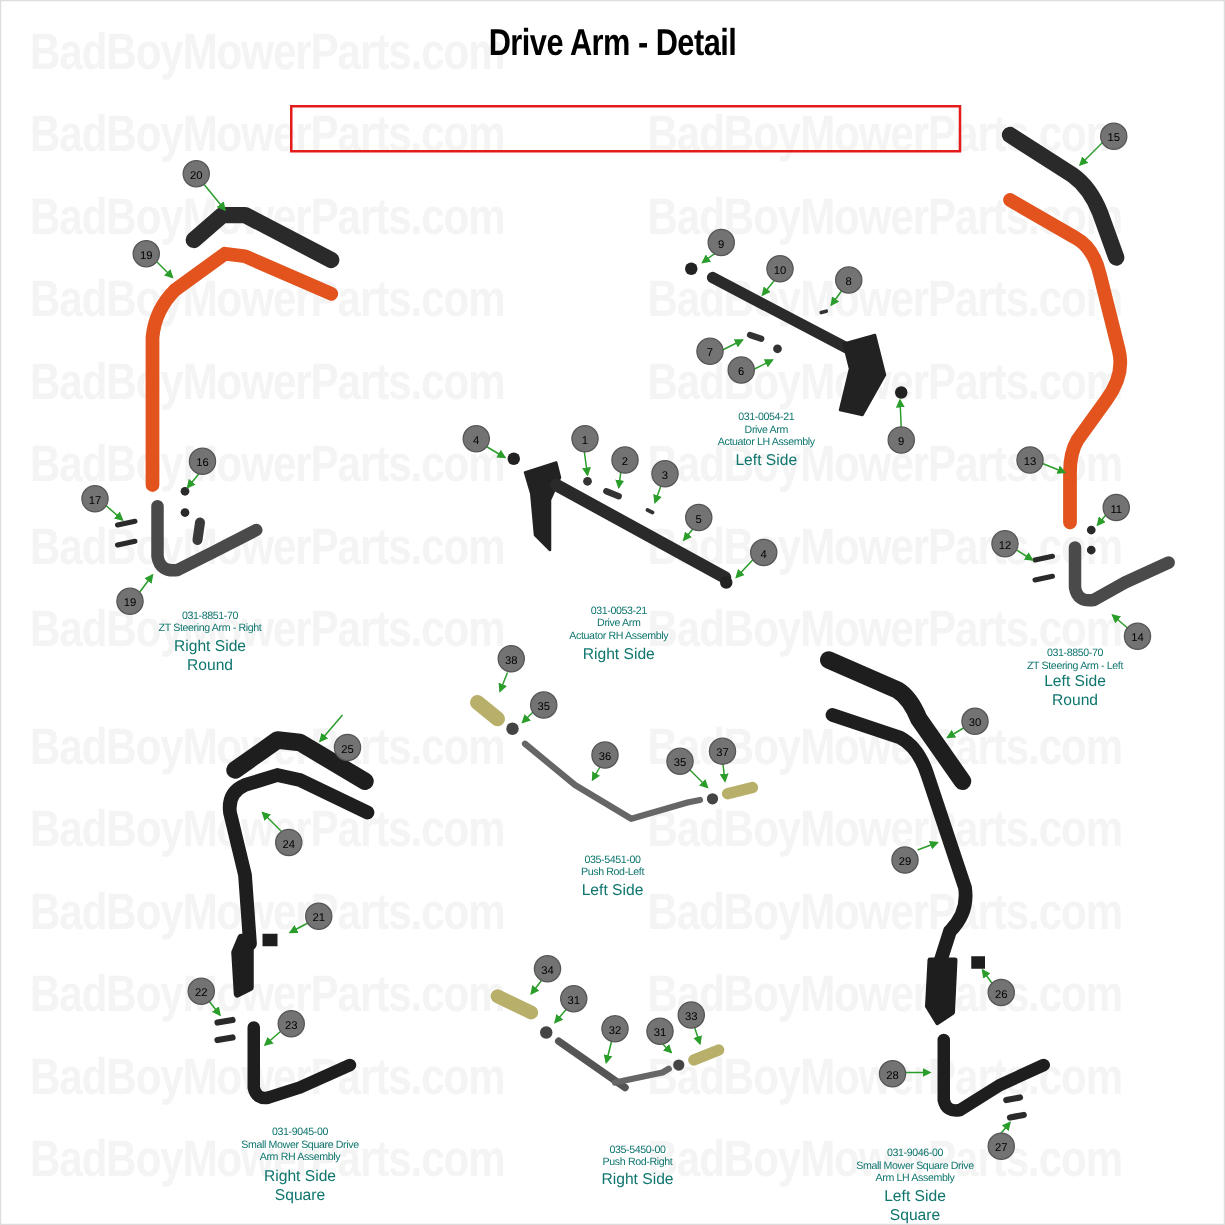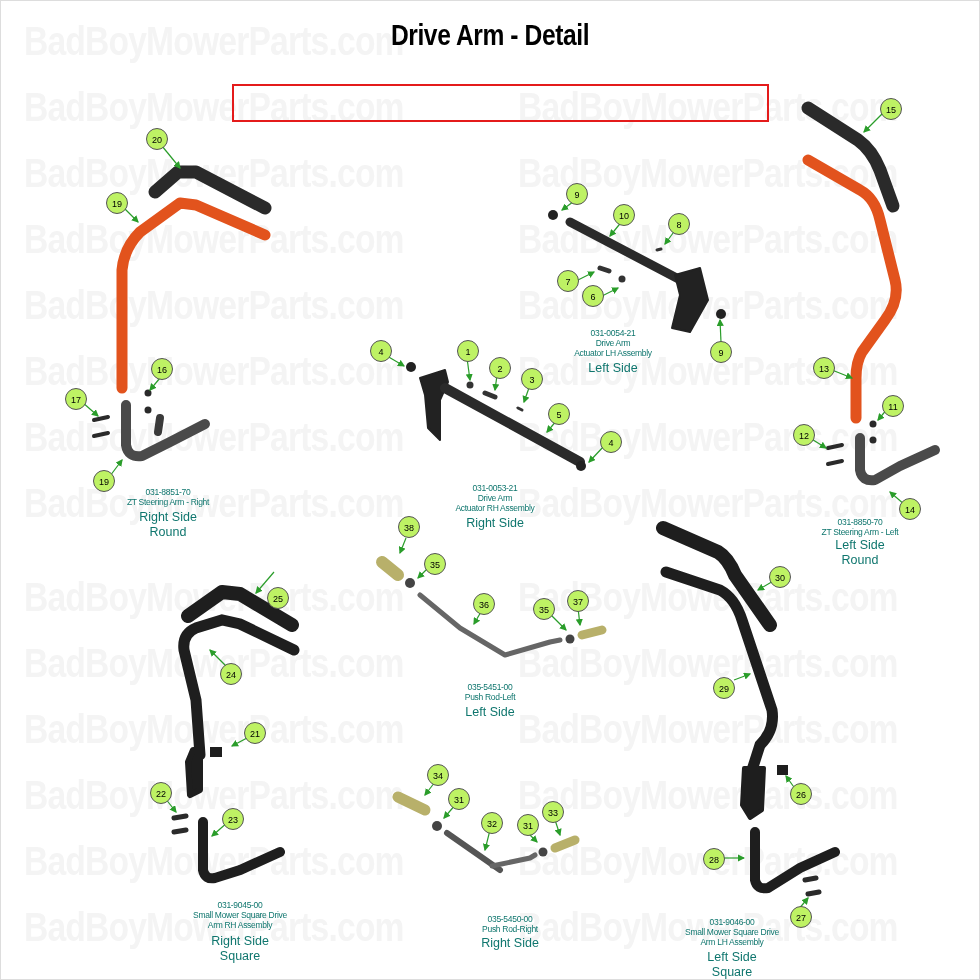--- a/index.html
+++ b/index.html
@@ -5,21 +5,21 @@
   html,body{margin:0;padding:0;background:#fff;}
   body{width:980px;height:980px;position:relative;overflow:hidden;font-family:"Liberation Sans",sans-serif;}
   .frame{position:absolute;left:0;top:0;width:978px;height:978px;border:1px solid #ddd;}
   .wm-layer{position:absolute;left:0;top:0;width:980px;height:980px;pointer-events:none;}
   .wm{position:absolute;font-family:"Liberation Sans",sans-serif;font-weight:bold;font-size:41px;color:#f4f4f4;letter-spacing:-1px;white-space:nowrap;transform:scaleX(0.82);transform-origin:left top;}
   .title{position:absolute;left:0;width:980px;top:18px;text-align:center;font-family:"Liberation Sans",sans-serif;font-weight:bold;font-size:30px;color:#000;transform:scaleX(0.82);letter-spacing:-0.5px;}
   .notice{position:absolute;left:232px;top:84px;width:537px;height:38px;border:2px solid #e41b1b;color:#e41b1b;font-size:12.5px;line-height:15px;text-align:center;padding-top:4px;box-sizing:border-box;}
   .caption{position:absolute;text-align:center;color:#0f766e;white-space:nowrap;}
   .caption .pn,.caption .desc{font-size:8.5px;line-height:10px;display:block;letter-spacing:-0.3px;}
   .caption .side{font-size:12.5px;line-height:15px;display:block;text-align:center;}
-  .callout{position:absolute;width:22px;height:22px;border-radius:50%;border:1px solid #555;background:#bef264;font-size:9px;text-align:center;line-height:22px;color:#000;box-sizing:border-box;}
+  .callout{position:absolute;width:22px;height:22px;border-radius:50%;border:1px solid #555;background:#737373;font-size:9px;text-align:center;line-height:22px;color:#000;box-sizing:border-box;}
   svg.art{position:absolute;left:0;top:0;}
 </style>
 </head>
 <body>
 
 <div class="frame"></div>
 
 <div class="wm-layer">
   <div class="wm" style="left:24px;top:18px">BadBoyMowerParts.com</div>
   <div class="wm" style="left:24px;top:84px">BadBoyMowerParts.com</div>

